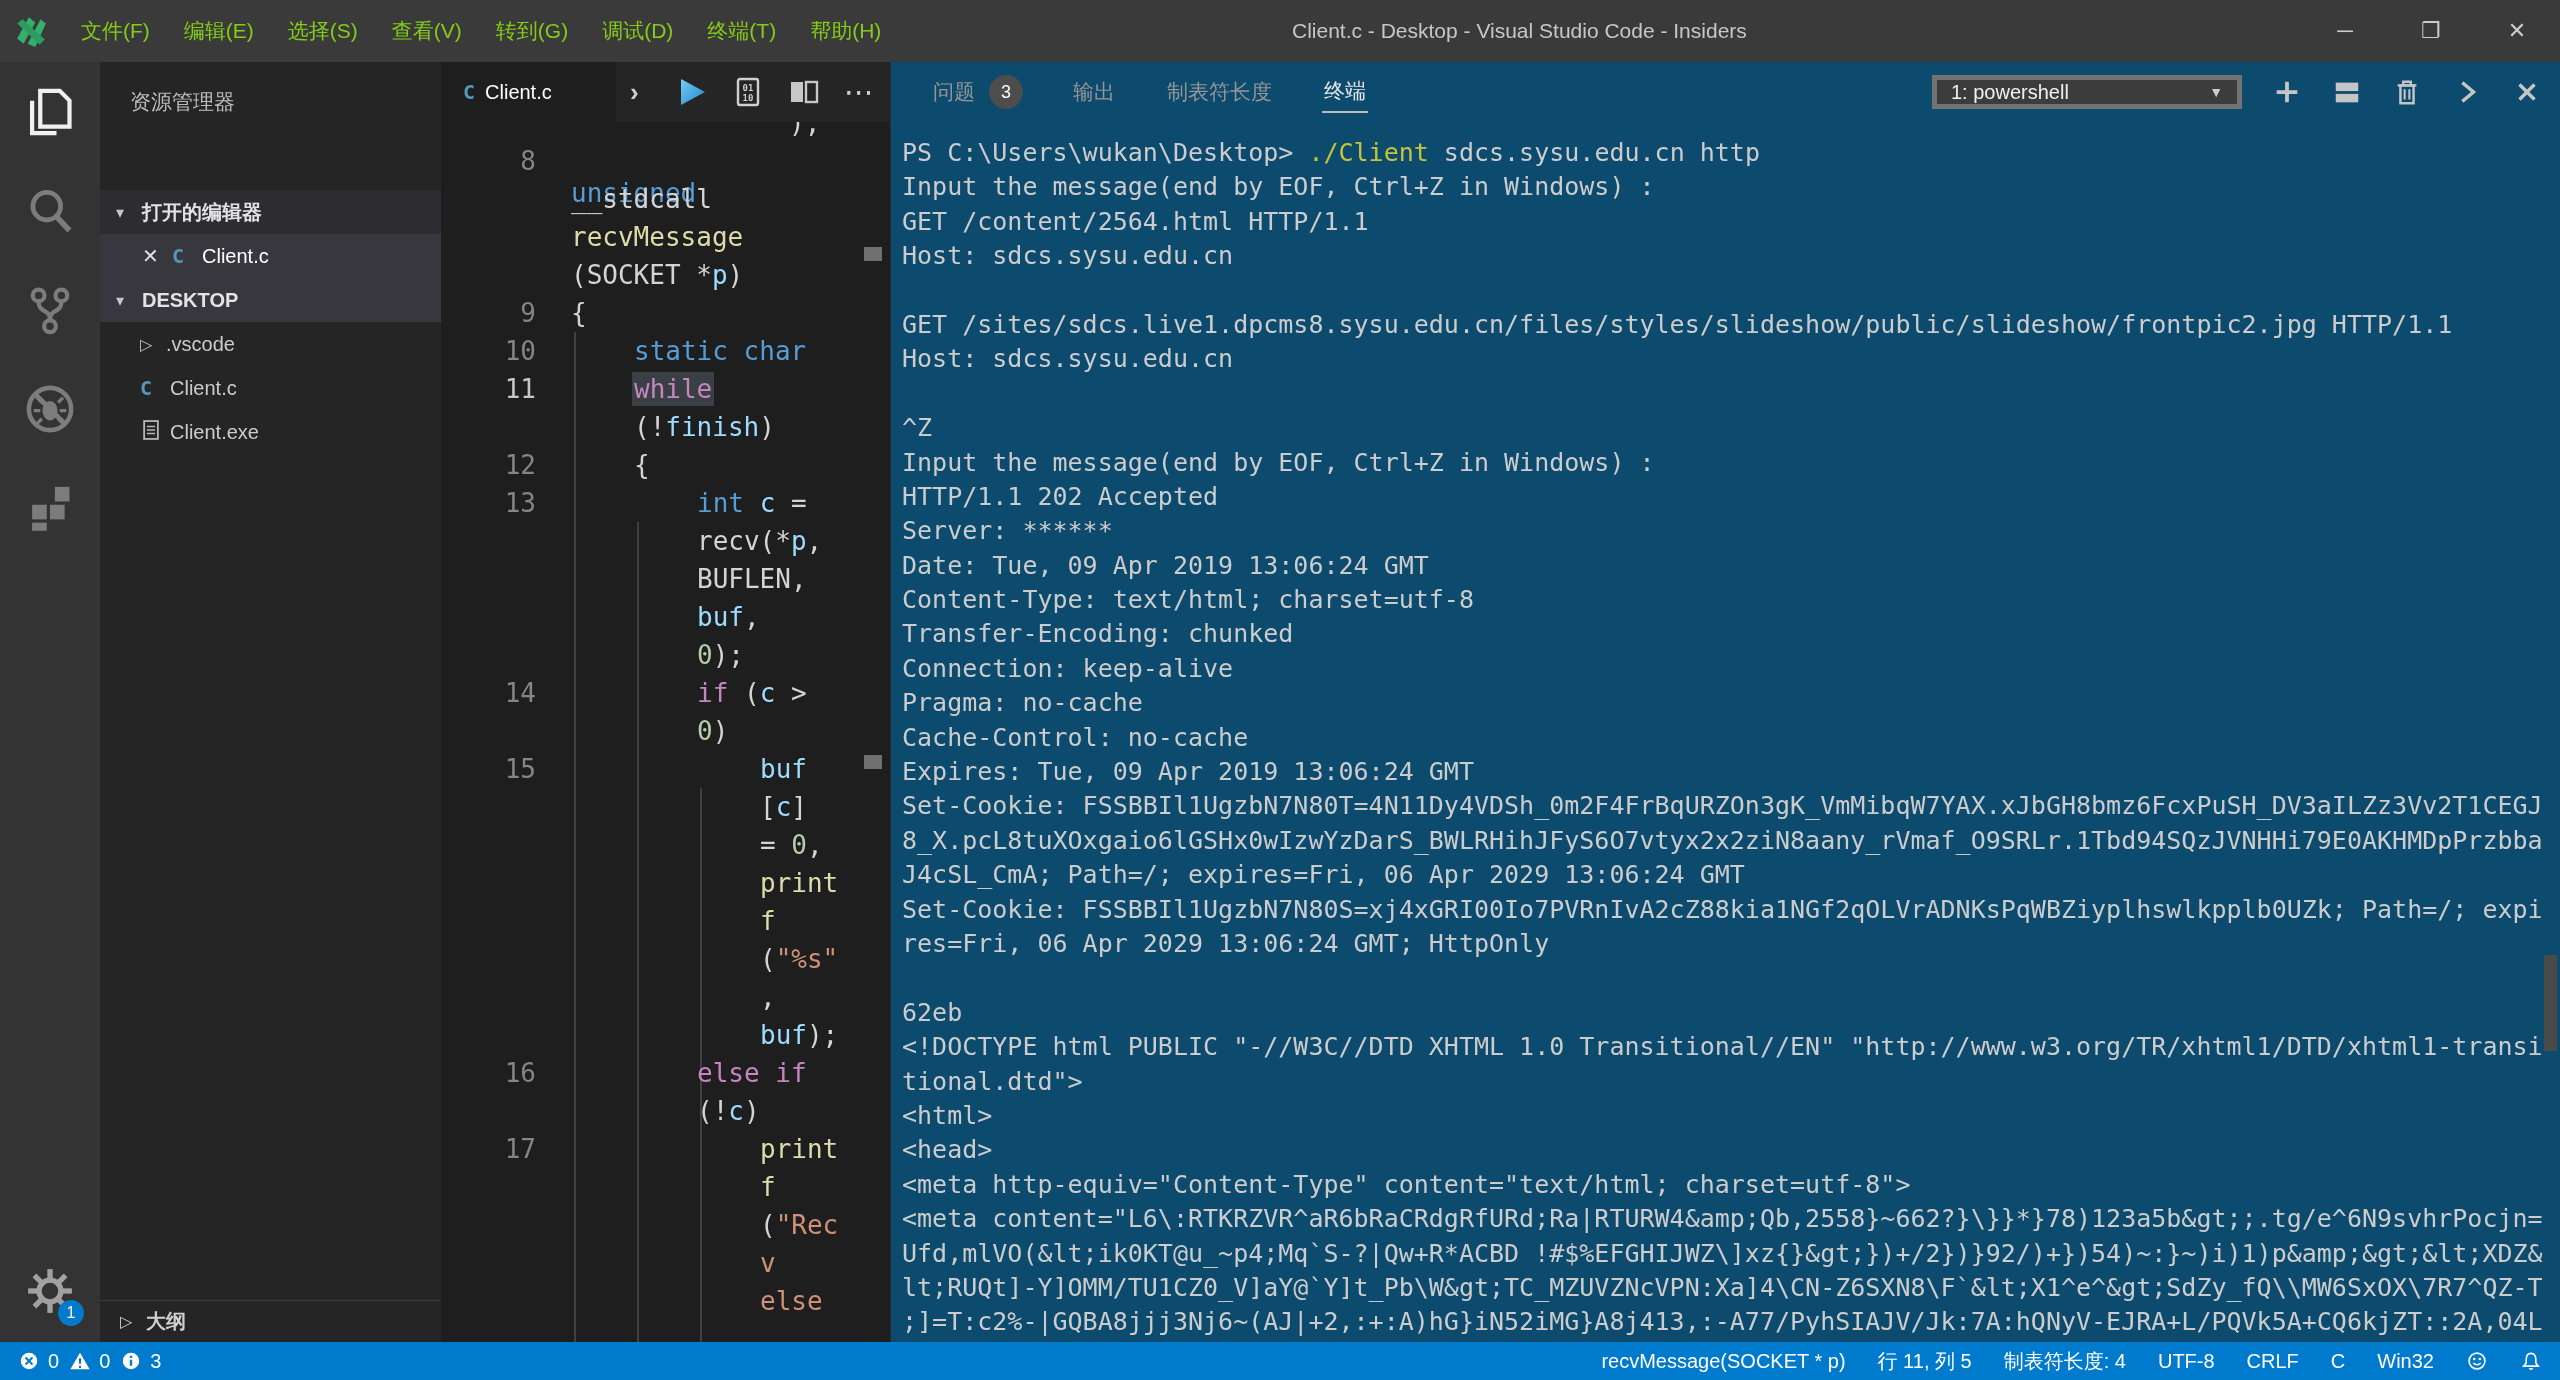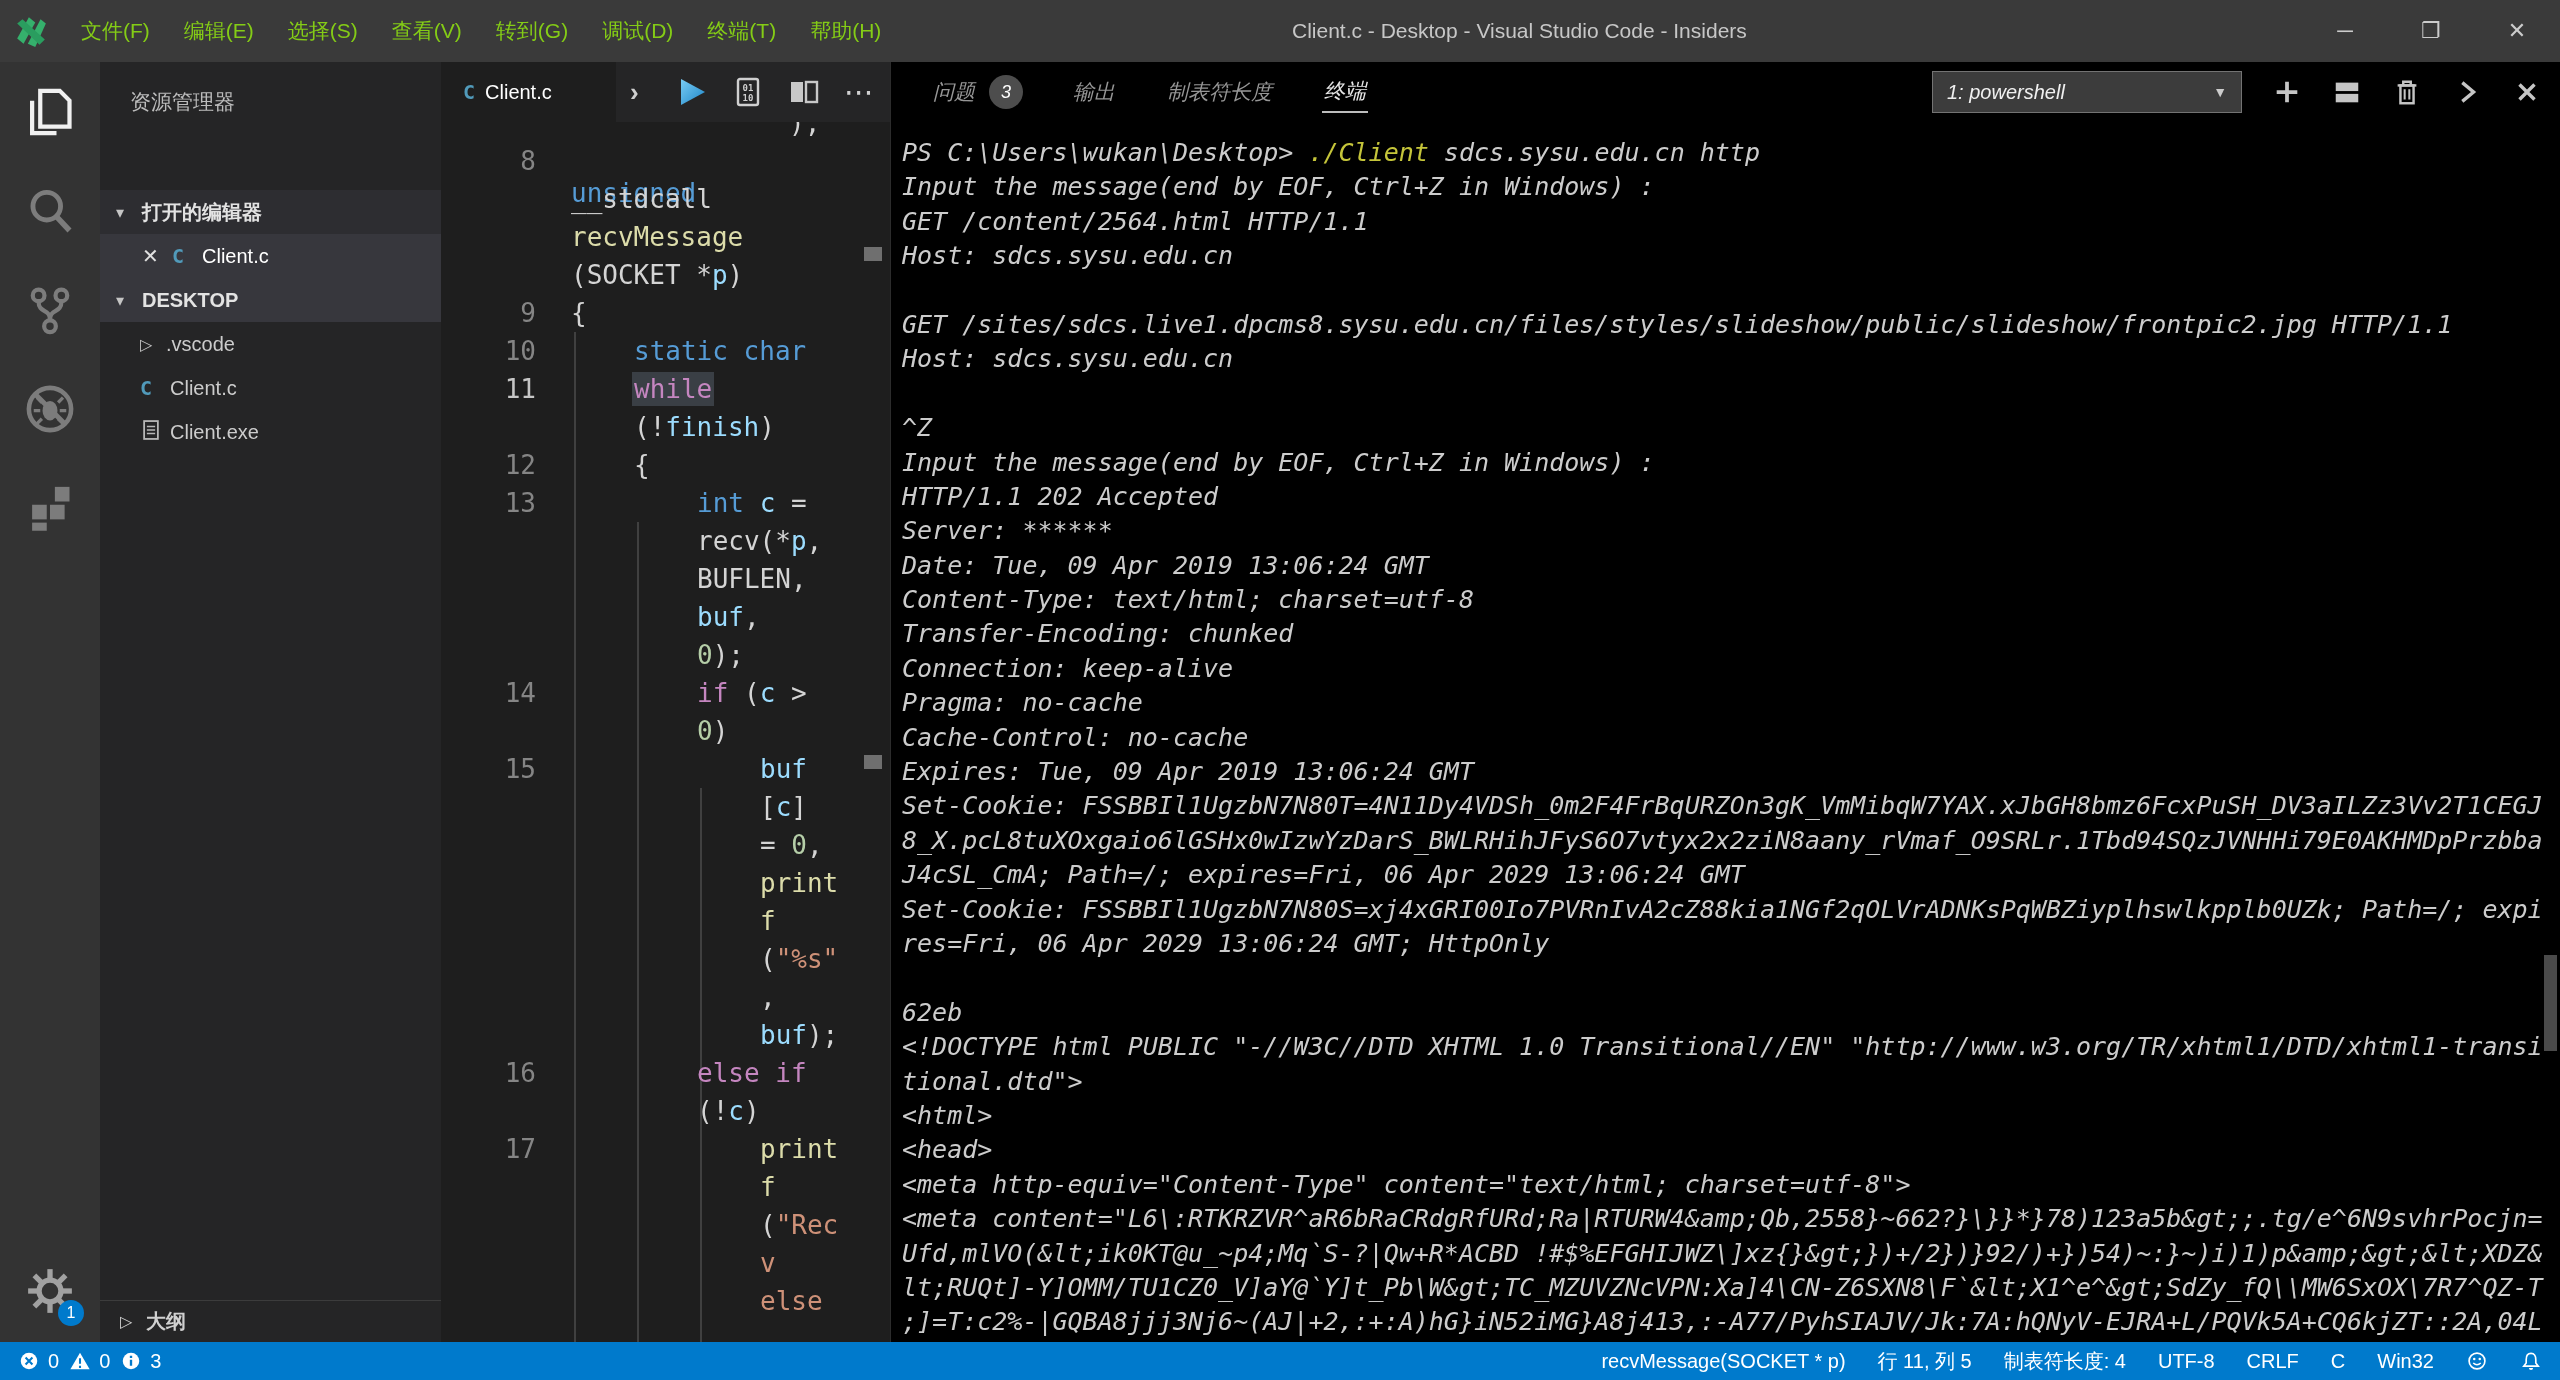--- a/index.html
+++ b/index.html
@@ -60,30 +60,30 @@
   .crow .num{position:absolute;left:0;width:95px;text-align:right;color:#858585;}
   .crow.cur .num{color:#c6c6c6;}
   .crow .cline{position:absolute;top:0;}
   .tok-kw{color:#569cd6;} .tok-ctl{color:#c586c0;} .tok-fn{color:#dcdcaa;}
   .tok-var{color:#9cdcfe;} .tok-str{color:#ce9178;} .tok-num{color:#b5cea8;} .tok-pln{color:#d4d4d4;}
   .word-hl{background:#3a3f45;box-shadow:0 0 0 2px #3a3f45;}
   .guide{position:absolute;width:2px;background:#404040;bottom:0;}
   .scrollmark{position:absolute;right:8px;width:18px;height:14px;background:#6f6f6f;}
 
   
-  #panel{position:absolute;left:890px;right:0;top:0;bottom:0;background:#000000;border-left:1px solid #2c2c2c;font-style:italic;}
+  #panel{position:absolute;left:890px;right:0;top:0;bottom:0;background:#0c4a6e;border-left:1px solid #2c2c2c;}
   #panel-header{height:60px;display:flex;align-items:center;padding-left:40px;}
   .panel-tab{display:flex;align-items:center;gap:12px;margin-right:48px;color:#969696;font-size:21px;height:60px;}
   .panel-tab .lbl{padding:6px 2px;}
   .panel-tab.active{color:#e7e7e7;}
   .panel-tab.active .lbl{border-bottom:2px solid #bcbcbc;}
   .badge{min-width:34px;height:34px;border-radius:17px;background:#4d4d4d;color:#ffffff;font-size:18px;
          display:flex;align-items:center;justify-content:center;}
   #panel-controls{margin-left:auto;display:flex;align-items:center;gap:30px;padding-right:18px;}
-  #term-select{width:310px;height:42px;background:#3c3c3c;border:1px solid #737373;color:#f0f0f0;
+  #term-select{width:310px;height:34px;background:#3c3c3c;border:5px solid #737373;color:#f0f0f0;
                font-size:20px;display:flex;align-items:center;justify-content:space-between;padding:0 14px;}
   #term-select .arrow{font-size:14px;color:#cccccc;}
   #panel-controls svg{width:30px;height:30px;}
   #terminal{position:absolute;top:60px;left:0;right:0;bottom:0;overflow:hidden;
             padding:14px 0 0 11px;font-size:25px;line-height:34.4px;color:#cccccc;white-space:pre;}
   .t-line{height:34.4px;}
   .tc-yel{color:#c5c53a;}
   #term-scroll{position:absolute;right:3px;top:893px;width:13px;height:96px;background:#4a4a4a;}
 
   

